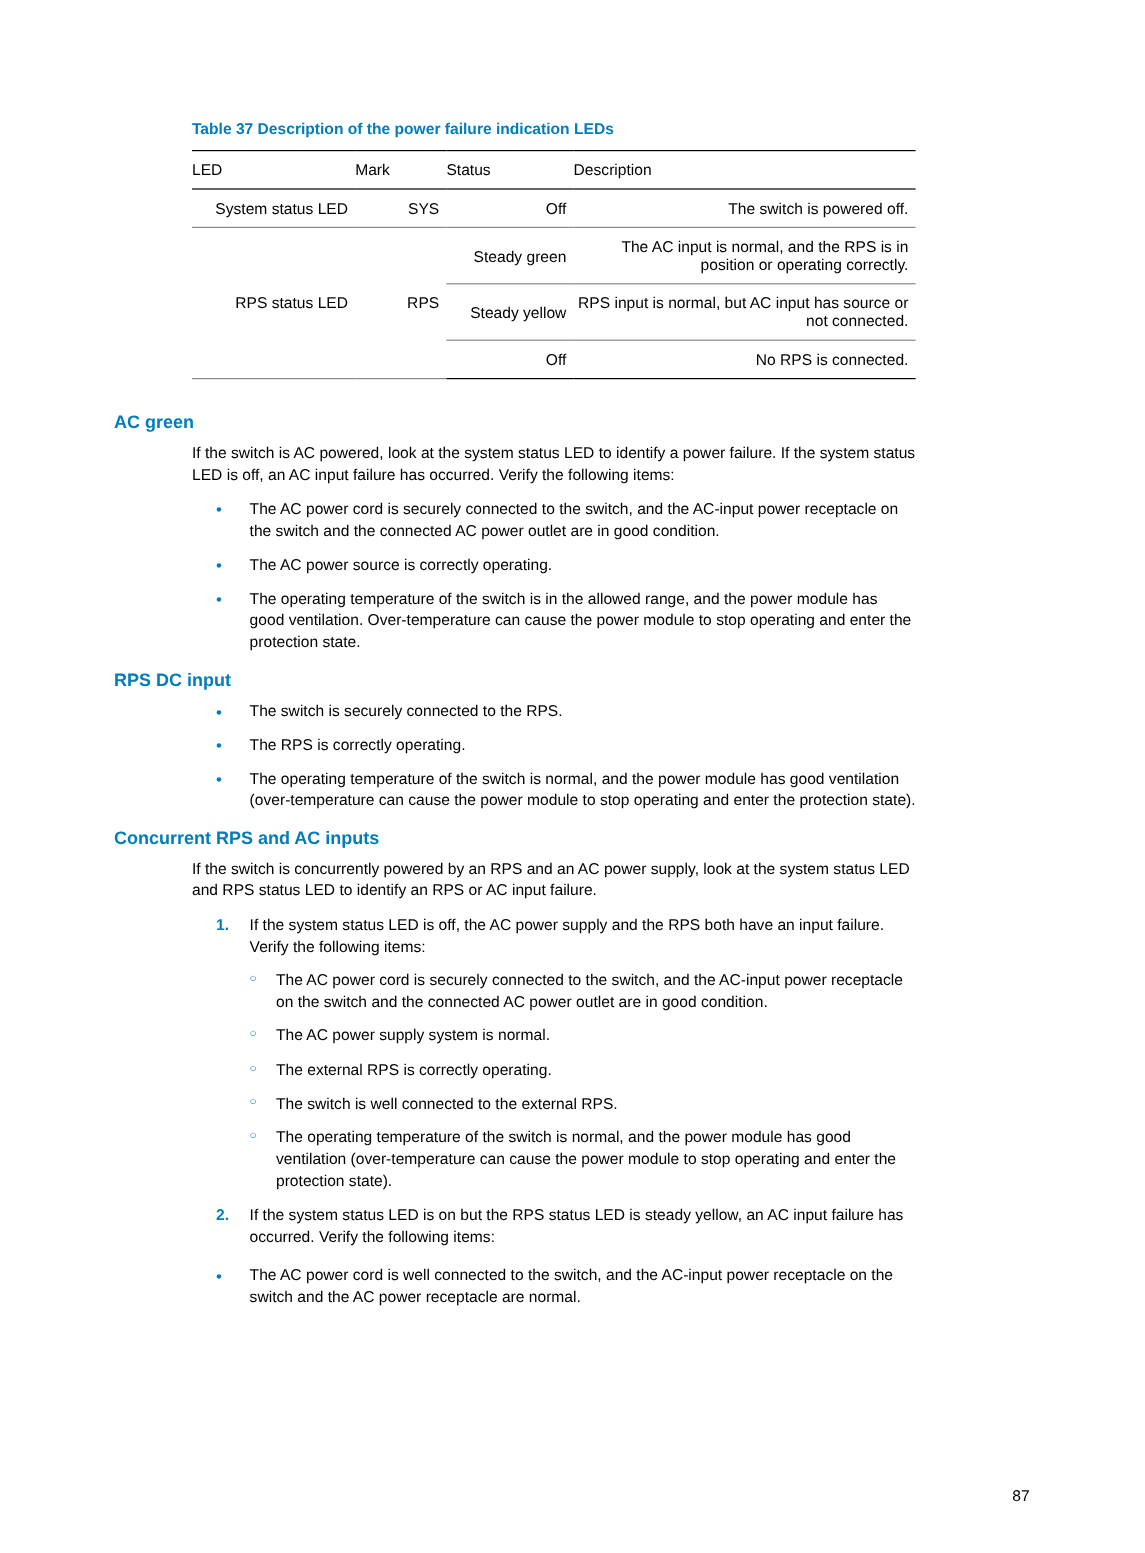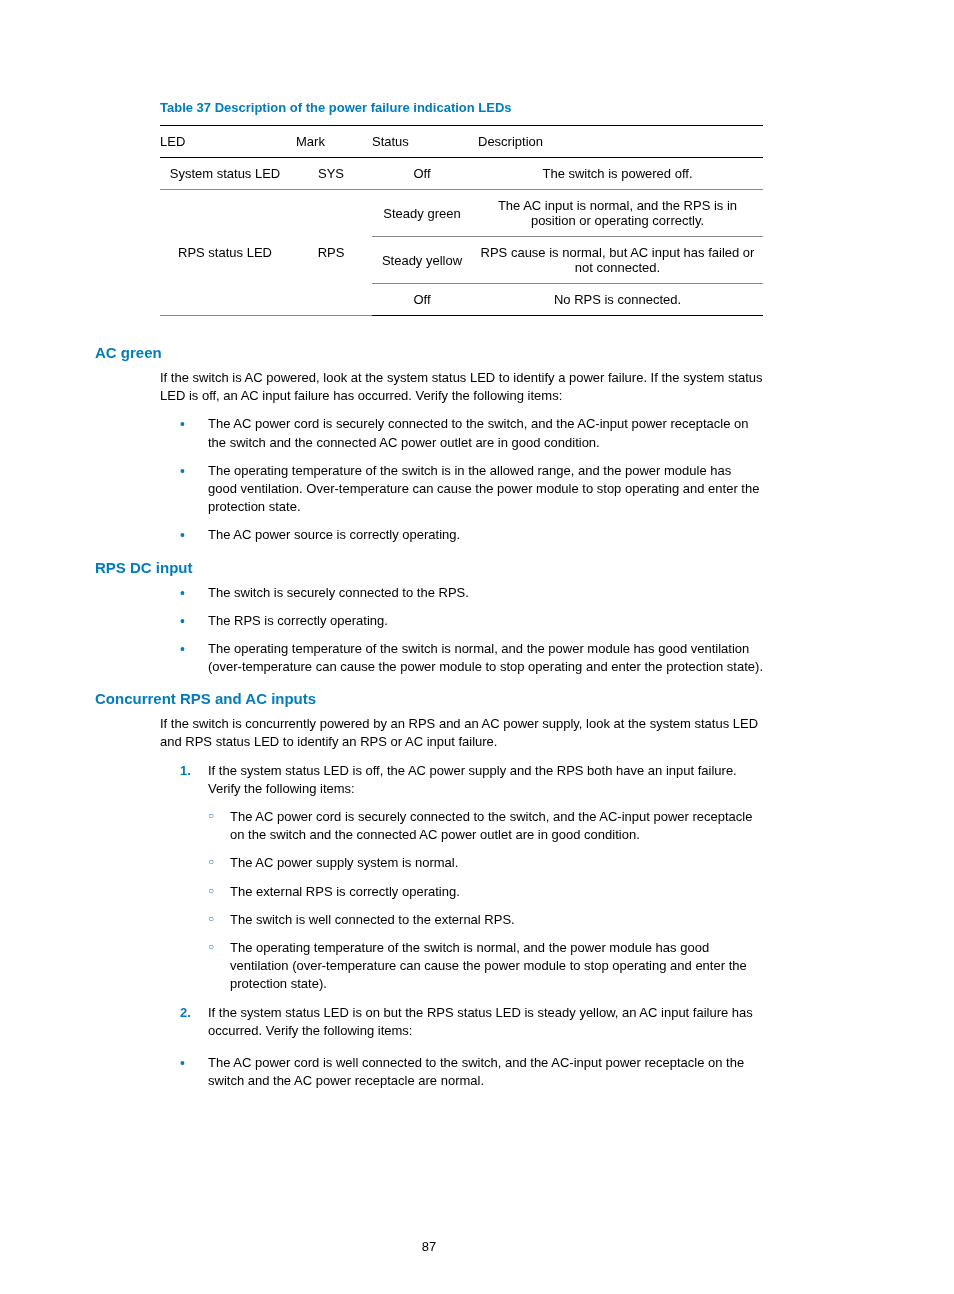--- a/index.html
+++ b/index.html
@@ -32,21 +32,21 @@
   }
   table.led-table th {
     text-align: left;
     font-weight: normal;
     font-size: 13px;
     padding: 8px 6px 8px 0;
     border-top: 1.5px solid #000;
     border-bottom: 1px solid #000;
   }
   table.led-table td {
-    text-align: center;
+    text-align: right;
     font-size: 13px;
     padding: 8px 6px 8px 0;
     border-bottom: 1px solid #888;
     vertical-align: middle;
   }
   table.led-table tr:last-child td {
     border-bottom: 1.5px solid #000;
   }
   .col-led { width: 130px; }
   .col-mark { width: 70px; }
@@ -116,21 +116,21 @@
     position: absolute;
     left: 0;
     top: 1px;
     font-size: 10px;
   }
   .pagenum {
     position: absolute;
     bottom: 40px;
     left: 0;
     width: 100%;
-    text-align: center;
+    text-align: right;
     font-size: 13px;
   }
 </style>
 </head>
 <body>
 
 <div class="page">
 
   <div class="table-caption">Table 37 Description of the power failure indication LEDs</div>
 
@@ -151,35 +151,35 @@
         <td>The switch is powered off.</td>
       </tr>
       <tr>
         <td rowspan="3">RPS status LED</td>
         <td rowspan="3">RPS</td>
         <td>Steady green</td>
         <td>The AC input is normal, and the RPS is in position or operating correctly.</td>
       </tr>
       <tr>
         <td>Steady yellow</td>
-        <td>RPS cause is normal, but AC input has failed or not connected.</td>
+        <td>RPS input is normal, but AC input has source or not connected.</td>
       </tr>
       <tr>
         <td>Off</td>
         <td>No RPS is connected.</td>
       </tr>
     </tbody>
   </table>
 
   <h2 class="section">AC green</h2>
   <p class="body">If the switch is AC powered, look at the system status LED to identify a power failure. If the system status LED is off, an AC input failure has occurred. Verify the following items:</p>
   <ul class="bullets">
     <li>The AC power cord is securely connected to the switch, and the AC-input power receptacle on the switch and the connected AC power outlet are in good condition.</li>
+    <li>The AC power source is correctly operating.</li>
     <li>The operating temperature of the switch is in the allowed range, and the power module has good ventilation. Over-temperature can cause the power module to stop operating and enter the protection state.</li>
-    <li>The AC power source is correctly operating.</li>
   </ul>
 
   <h2 class="section">RPS DC input</h2>
   <ul class="bullets">
     <li>The switch is securely connected to the RPS.</li>
     <li>The RPS is correctly operating.</li>
     <li>The operating temperature of the switch is normal, and the power module has good ventilation (over-temperature can cause the power module to stop operating and enter the protection state).</li>
   </ul>
 
   <h2 class="section">Concurrent RPS and AC inputs</h2>

